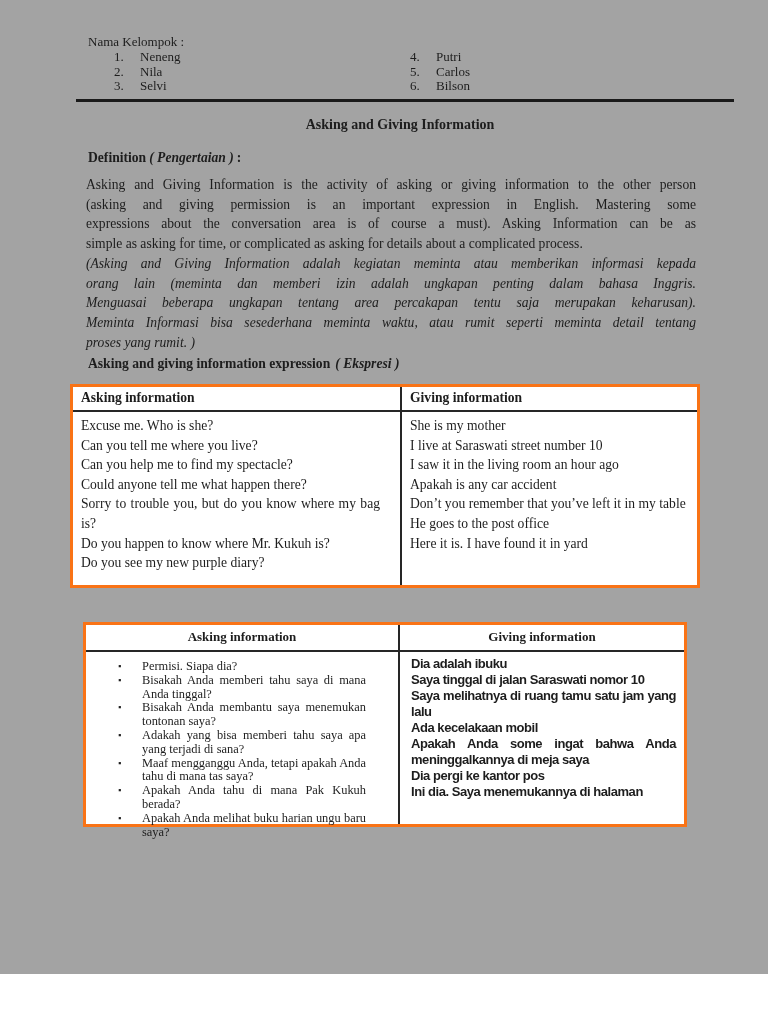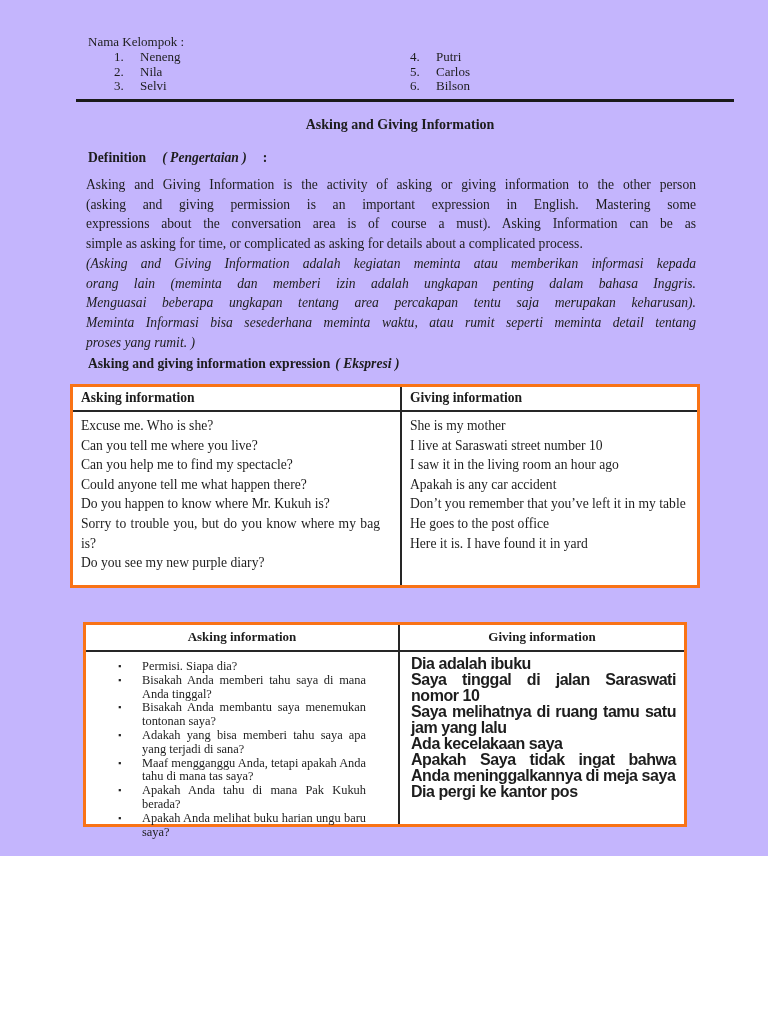--- a/index.html
+++ b/index.html
@@ -1,37 +1,37 @@
 <!DOCTYPE html>
 <html><head>
 <meta charset="utf-8">
 <style>
   html,body { margin:0; padding:0; }
   .page {
     position: relative;
     width: 768px;
-    height: 856px;
-    background: #c4b5fd;
+    height: 974px;
+    background: #a3a3a3;
     font-family: "Liberation Serif", "DejaVu Serif", serif;
     color: #1d1d1d;
     overflow: hidden;
   }
   
   .hdr-label { position:absolute; left:88px; top:34px; font-size:13px; }
   .members { position:absolute; top:50px; font-size:13px; }
   .members.col-a { left:114px; }
   .members.col-b { left:410px; }
   .member-row { display:flex; line-height:14.6px; }
   .member-num { width:26px; }
   .rule { position:absolute; left:76px; top:99px; width:658px; height:3px; background:#1a1a1a; }
 
   .doc-title { position:absolute; left:16px; top:117px; width:768px; text-align:center; font-weight:bold; font-size:14px; }
 
   .def-heading { position:absolute; left:88px; top:150px; font-size:13.6px; font-weight:bold; }
-  .def-heading i { margin:0 16px; }
+  .def-heading i { margin:0 3px; }
 
   .para { position:absolute; left:86px; width:610px; font-size:13.6px; line-height:19.7px; }
   .para-en { top:175px; }
   .para-id { top:254px; font-style:italic; }
   .jline { text-align:justify; text-align-last:justify; }
   .jline.last { text-align-last:left; }
 
   .expr-heading { position:absolute; left:88px; top:356px; font-size:13.6px; font-weight:bold; }
   .expr-heading i { margin-left:5px; }
 
@@ -53,21 +53,21 @@
   .t2-col2 { flex:1; border-left:2px solid #262626; box-sizing:border-box; }
   .t2-hcell { font-weight:bold; font-size:13px; text-align:center; padding:4px 4px 5px 4px; }
   .t2-list { list-style:none; margin:4px; padding:4px 28px 0 0; }
   .t2-list li {
     position:relative; padding-left:52px;
     font-size:12.4px; line-height:13.8px; text-align:justify;
   }
   .t2-list li::before { content:"▪"; position:absolute; left:28px; top:0; font-size:9px; }
   .t2-giving {
     font-family:"Liberation Sans","DejaVu Sans",sans-serif;
-    font-weight:bold; font-size:16px; line-height:16px; letter-spacing:-0.45px;
+    font-weight:bold; font-size:13px; line-height:16px; letter-spacing:-0.45px;
     padding:4px 8px 0 11px;
   }
   .t2-gline { text-align:justify; }
 </style>
 </head>
 <body>
 
 <div class="page">
 
   <div class="hdr-label">Nama Kelompok :</div>
@@ -133,22 +133,22 @@
     <div class="tbl-hrow">
       <div class="t1-col1 t1-hcell">Asking information</div>
       <div class="t1-col2 t1-hcell">Giving information</div>
     </div>
     <div class="tbl-brow">
       <div class="t1-col1 t1-cell asking">
         <div class="t1-line">Excuse me. Who is she?</div>
         <div class="t1-line">Can you tell me where you live?</div>
         <div class="t1-line">Can you help me to find my spectacle?</div>
         <div class="t1-line">Could anyone tell me what happen there?</div>
+        <div class="t1-line">Sorry to trouble you, but do you know where my bag is?</div>
         <div class="t1-line">Do you happen to know where Mr. Kukuh is?</div>
-        <div class="t1-line">Sorry to trouble you, but do you know where my bag is?</div>
         <div class="t1-line">Do you see my new purple diary?</div>
       </div>
       <div class="t1-col2 t1-cell">
         <div class="t1-line">She is my mother</div>
         <div class="t1-line">I live at Saraswati street number 10</div>
         <div class="t1-line">I saw it in the living room an hour ago</div>
         <div class="t1-line">Apakah is any car accident</div>
         <div class="t1-line">Don’t you remember that you’ve left it in my table</div>
         <div class="t1-line">He goes to the post office</div>
         <div class="t1-line">Here it is. I have found it in yard</div>
@@ -170,20 +170,21 @@
           <li>Adakah yang bisa memberi tahu saya apa yang terjadi di sana?</li>
           <li>Maaf mengganggu Anda, tetapi apakah Anda tahu di mana tas saya?</li>
           <li>Apakah Anda tahu di mana Pak Kukuh berada?</li>
           <li>Apakah Anda melihat buku harian ungu baru saya?</li>
         </ul>
       </div>
       <div class="t2-col2 t2-giving">
         <div class="t2-gline">Dia adalah ibuku</div>
         <div class="t2-gline">Saya tinggal di jalan Saraswati nomor 10</div>
         <div class="t2-gline">Saya melihatnya di ruang tamu satu jam yang lalu</div>
-        <div class="t2-gline">Ada kecelakaan saya</div>
-        <div class="t2-gline">Apakah Saya tidak ingat bahwa Anda meninggalkannya di meja saya</div>
+        <div class="t2-gline">Ada kecelakaan mobil</div>
+        <div class="t2-gline">Apakah Anda some ingat bahwa Anda meninggalkannya di meja saya</div>
         <div class="t2-gline">Dia pergi ke kantor pos</div>
+        <div class="t2-gline">Ini dia. Saya menemukannya di halaman</div>
       </div>
     </div>
   </div>
 
 </div>
 
 </body></html>

